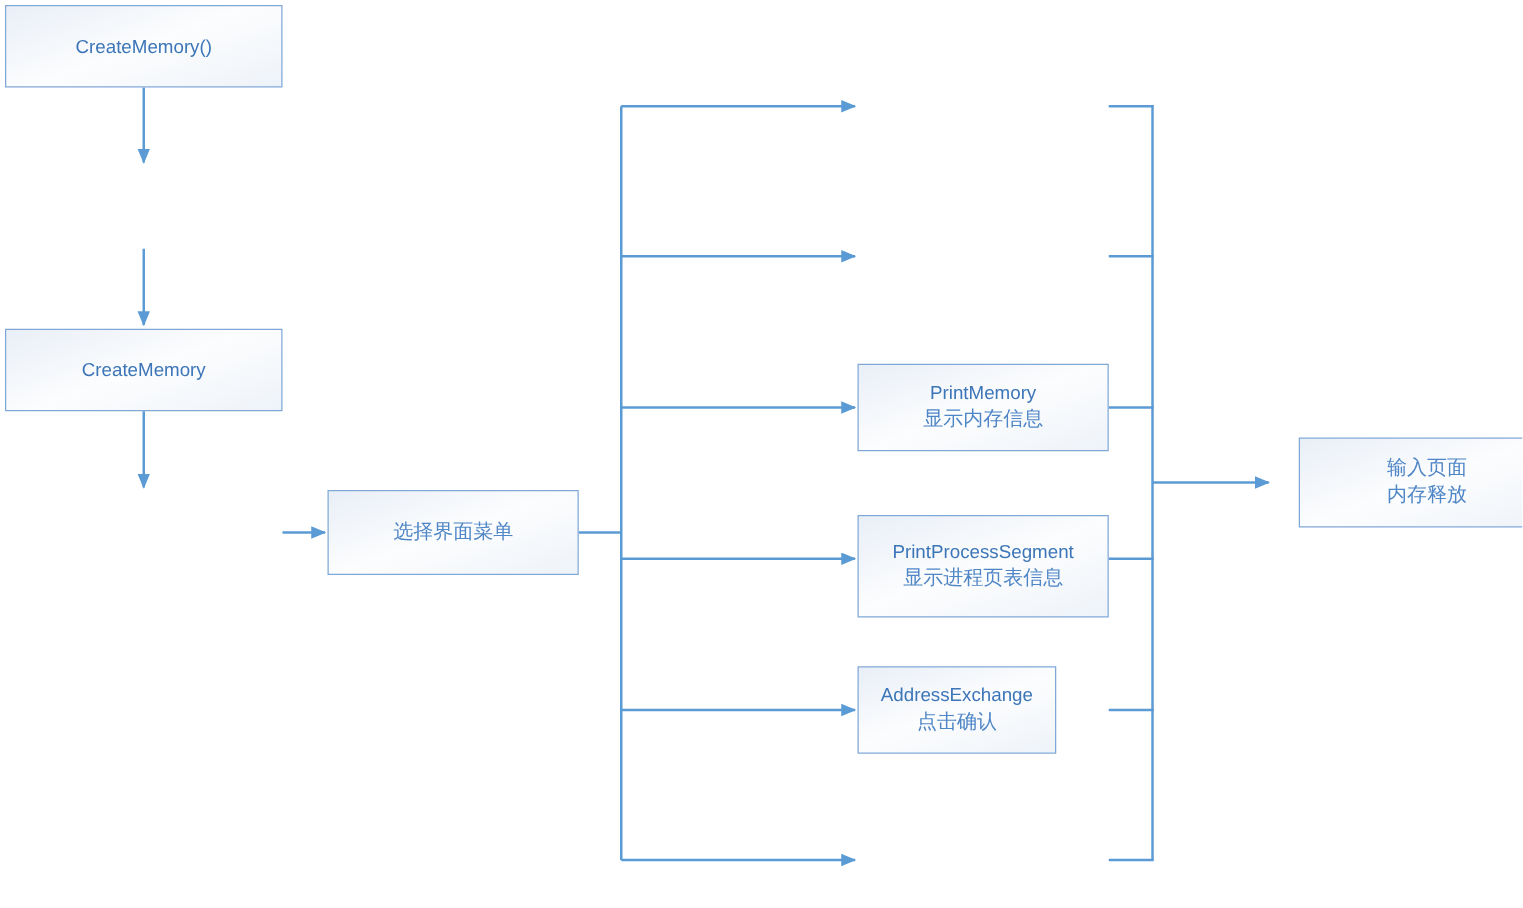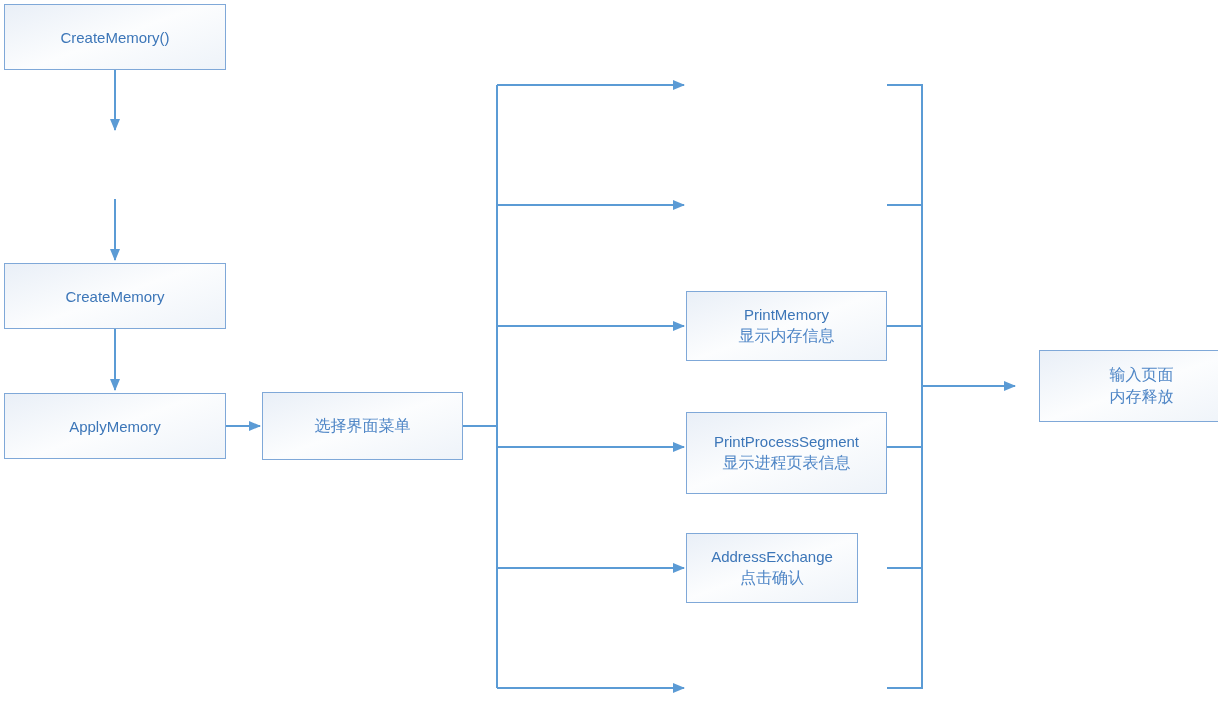--- a/index.html
+++ b/index.html
@@ -78,37 +78,34 @@
       <line x1="922" y1="386" x2="1015" y2="386" marker-end="url(#arrow)"></line>
     </g>
   </svg>
 
   <div class="node en" style="left:4px;top:4px;width:222px;height:66px;">
     <span>CreateMemory()</span>
   </div>
   <div class="node en" style="left:4px;top:263px;width:222px;height:66px;">
     <span>CreateMemory</span>
   </div>
-  <div class="node en" style="left:4px;top:393px;width:222px;height:66px;">
-    <span>ApplyMemory</span>
-  </div>
 
   <div class="node zh" style="left:262px;top:392px;width:201px;height:68px;">
     <span>选择界面菜单</span>
   </div>
 
   <div class="node" style="left:686px;top:291px;width:201px;height:70px;">
     <span class="en">PrintMemory</span>
     <span class="zh">显示内存信息</span>
   </div>
   <div class="node" style="left:686px;top:412px;width:201px;height:82px;">
     <span class="en">PrintProcessSegment</span>
     <span class="zh">显示进程页表信息</span>
   </div>
-  <div class="node" style="left:686px;top:533px;width:172px;height:70px;">
+  <div class="node" style="left:686px;top:533px;width:159px;height:70px;">
     <span class="en">AddressExchange</span>
     <span class="zh">点击确认</span>
   </div>
 
   <div class="node zh" style="left:1039px;top:350px;width:205px;height:72px;">
     <span>输入页面</span>
     <span>内存释放</span>
   </div>
 
 </div>

